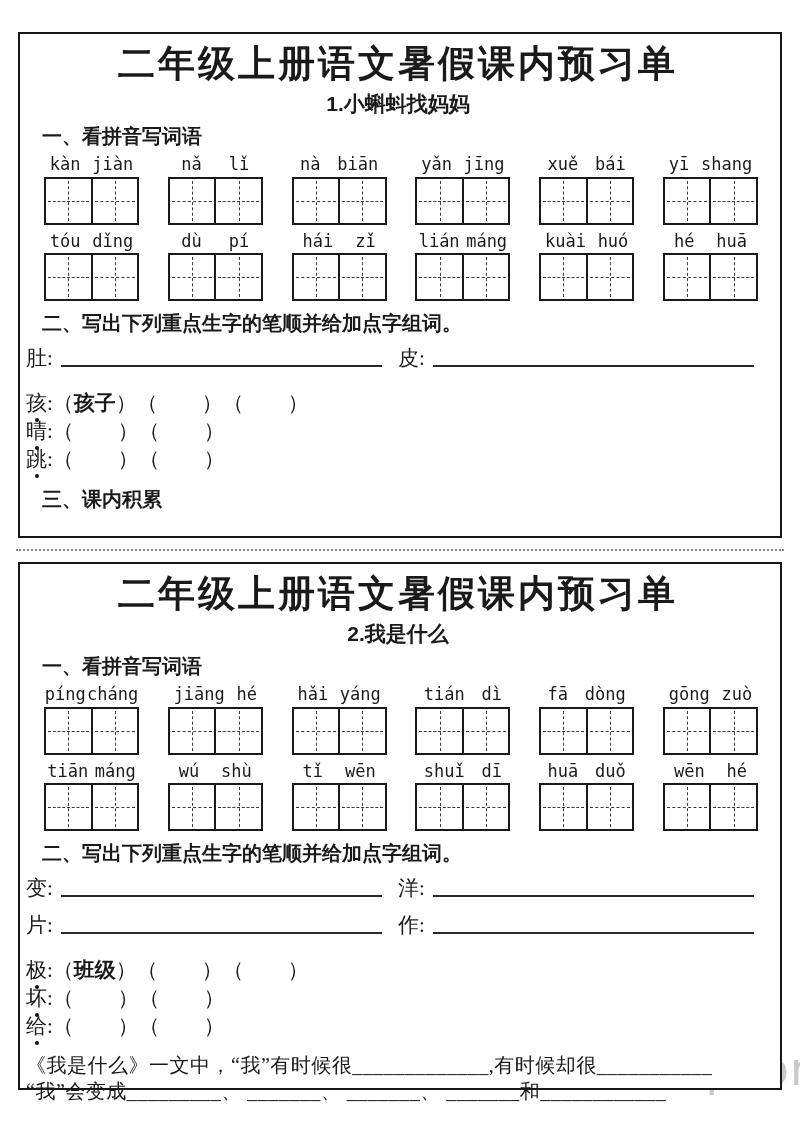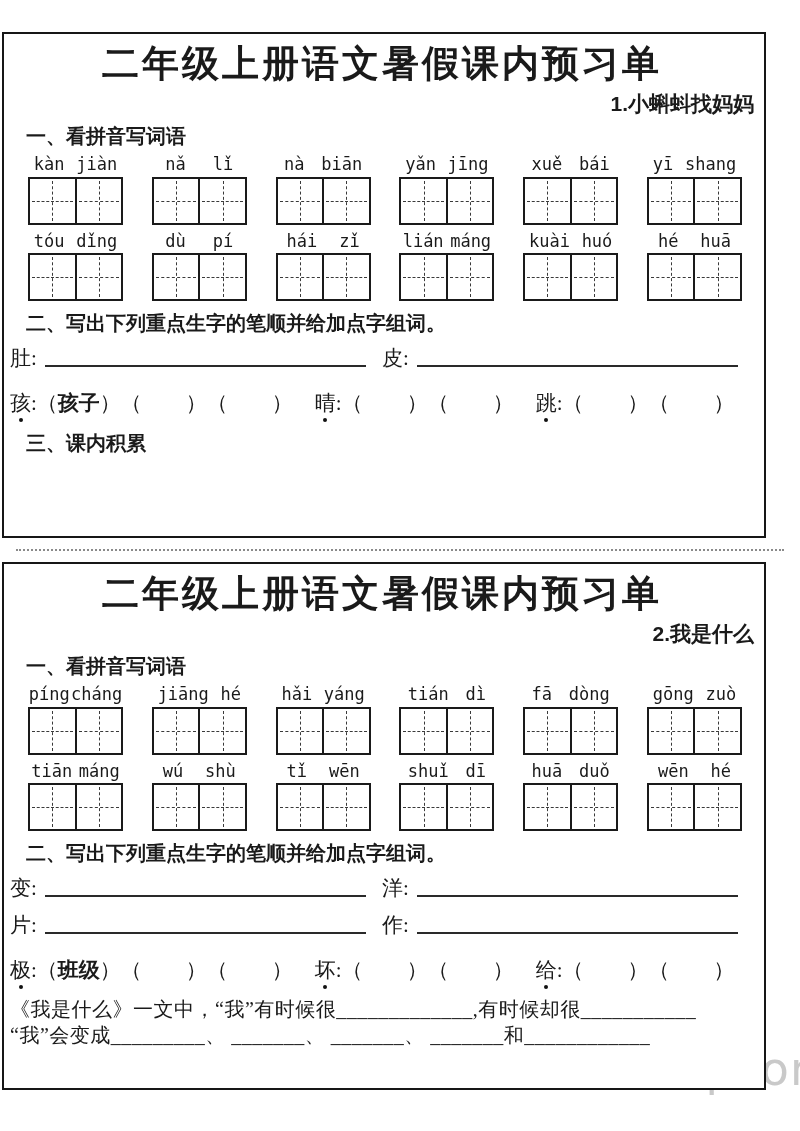--- a/index.html
+++ b/index.html
@@ -1,48 +1,48 @@
 <!DOCTYPE html>
 <html><head>
 <meta charset="utf-8">
 <style>
   html,body{margin:0;padding:0;background:#ffffff;}
   body{width:800px;height:1131px;position:relative;overflow:hidden;
        font-family:"Liberation Serif","DejaVu Serif",serif;color:#1a1a1a;}
-  .sheet{position:absolute;left:2px;width:764px;border:2px solid #161616;
+  .sheet{position:absolute;left:18px;width:764px;border:2px solid #161616;
          box-sizing:border-box;background:#fff;padding:0 10px 0 6px;
          display:flex;flex-direction:column;z-index:2;}
   #sheet1{top:32px;height:506px;}
   #sheet2{top:562px;height:528px;}
   .divider{position:absolute;left:16px;top:549px;width:768px;height:0;
            border-top:2px dotted #8a8a8a;z-index:2;}
   .title{text-align:center;font-size:37px;font-weight:bold;letter-spacing:3px;
          line-height:1.25;margin:7px 0 1px;font-family:"Liberation Serif",serif;}
-  .lesson{text-align:right;font-size:21px;font-weight:bold;margin:2px 0 2px;
+  .lesson{text-align:center;font-size:21px;font-weight:bold;margin:2px 0 2px;
           font-family:"Liberation Sans",sans-serif;}
   .hdr{font-weight:bold;font-size:20px;font-family:"Liberation Sans",sans-serif;
        margin:3px 16px 1px;}
   .rows-wrap{padding:0 12px 0 18px;}
   .pinyin-row{display:flex;justify-content:space-between;margin:3px 0 2px;gap:19px;}
   .pinyin-cell{width:95px;display:flex;justify-content:space-around;
                font-family:"DejaVu Sans Mono",monospace;font-size:17px;
                white-space:nowrap;line-height:1.2;}
   .grid-row{display:flex;justify-content:space-between;margin:2px 0 6px;}
   .tzg{width:95px;height:48px;border:2px solid #1a1a1a;box-sizing:border-box;
        display:flex;background:#fff;}
   .tzg-cell{flex:1;position:relative;}
   .tzg-cell + .tzg-cell{border-left:2px solid #1a1a1a;}
   .tzg-cell::before{content:"";position:absolute;left:50%;top:2px;bottom:2px;
                     border-left:1px dashed #3a3a3a;}
   .tzg-cell::after{content:"";position:absolute;top:50%;left:2px;right:2px;
                    border-top:1px dashed #3a3a3a;}
   .stroke-line{display:flex;align-items:flex-end;font-size:21px;margin:8px 0 12px;}
   .stroke-label{flex:none;line-height:1.2;}
   .rule{flex:1;border-bottom:2px solid #2a2a2a;margin:0 16px 4px 8px;height:0;}
-  .wg-row{display:flex;font-size:21px;margin:6px 0 10px;align-items:baseline;}
+  .wg-row{display:flex;font-size:21px;margin:6px 0 10px;align-items:baseline;flex-direction:column;}
   .wg{margin-right:22px;white-space:nowrap;}
   .dotchar{position:relative;display:inline-block;}
   .dotchar::after{content:"";position:absolute;left:50%;transform:translateX(-50%);
                   bottom:-5px;width:4px;height:4px;background:#111;border-radius:50%;}
   .wg-filled{font-weight:bold;}
   .wg-blank{display:inline-block;width:44px;}
   .acc-line{font-size:20px;line-height:26px;white-space:nowrap;letter-spacing:0.5px;}
   .acc-wrap{margin-top:2px;}
   .watermark{position:absolute;left:482px;top:1042px;font-size:46px;
              color:#c9c9c9;font-family:"DejaVu Sans",sans-serif;

